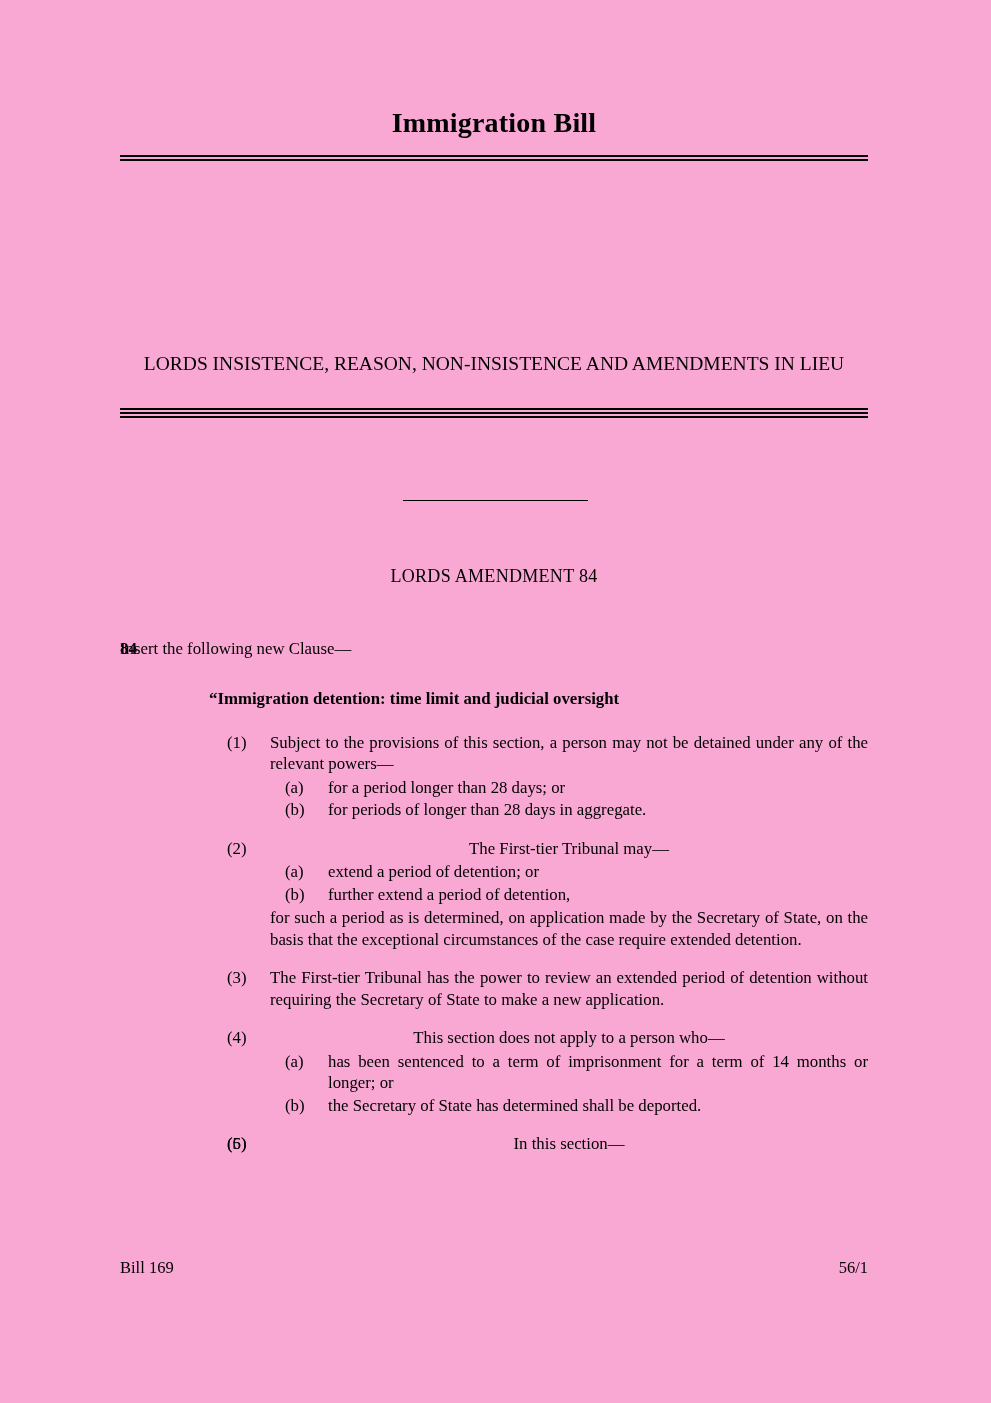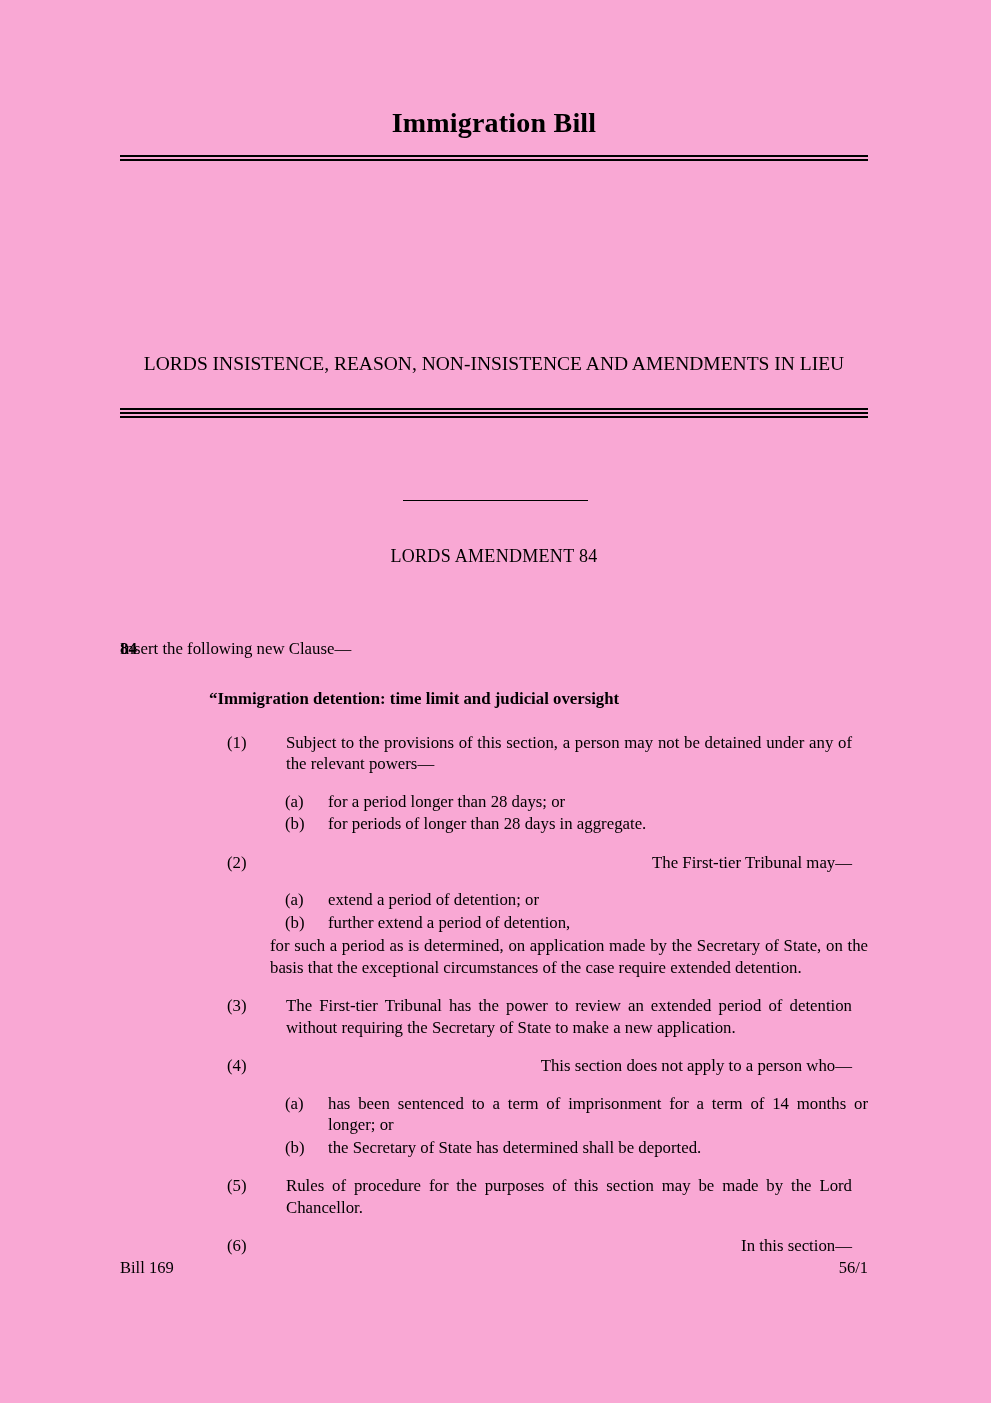--- a/index.html
+++ b/index.html
@@ -89,21 +89,21 @@
     top: 500px;
     width: 185px;
     height: 0;
     border-top: 1.6px solid #000;
   }
 
   
   .amendment-label {
     position: absolute;
     left: 120px;
-    top: 546px;
+    top: 566px;
     width: 748px;
     text-align: center;
     font-size: 18px;
     letter-spacing: 0.3px;
   }
   .clause-heading {
     position: absolute;
     left: 120px;
     top: 608px;
     width: 748px;
@@ -152,26 +152,26 @@
     margin-bottom: 17px;
   }
   .subsec .marker {
     position: absolute;
     left: 107px;
     top: 0;
     width: 40px;
     text-align: left;
   }
   .subsec p {
-    margin: 16px;
+    margin: 0;
     text-align: justify;
     text-justify: inter-word;
   }
   .subsec p.no-justify {
-    text-align: right;
+    text-align: center;
   }
 
   
   .para {
     position: relative;
     padding-left: 58px;
     margin-top: 1px;
   }
   .para .marker {
     position: absolute;
@@ -285,21 +285,20 @@
         </div>
         <div class="para">
           <span class="marker">(b)</span>
           <p class="no-justify">the Secretary of State has determined shall be deported.</p>
         </div>
       </div>
     </div>
 
     <div class="subsec">
       <span class="marker">(5)</span>
-      <p>Rules of procedure for the purposes of this section may be made by the Lord Chancellor.</p>
     </div>
 
     <div class="subsec">
       <span class="marker">(6)</span>
       <p class="no-justify">In this section—</p>
     </div>
 
   </div>
 
   <div class="footer">

